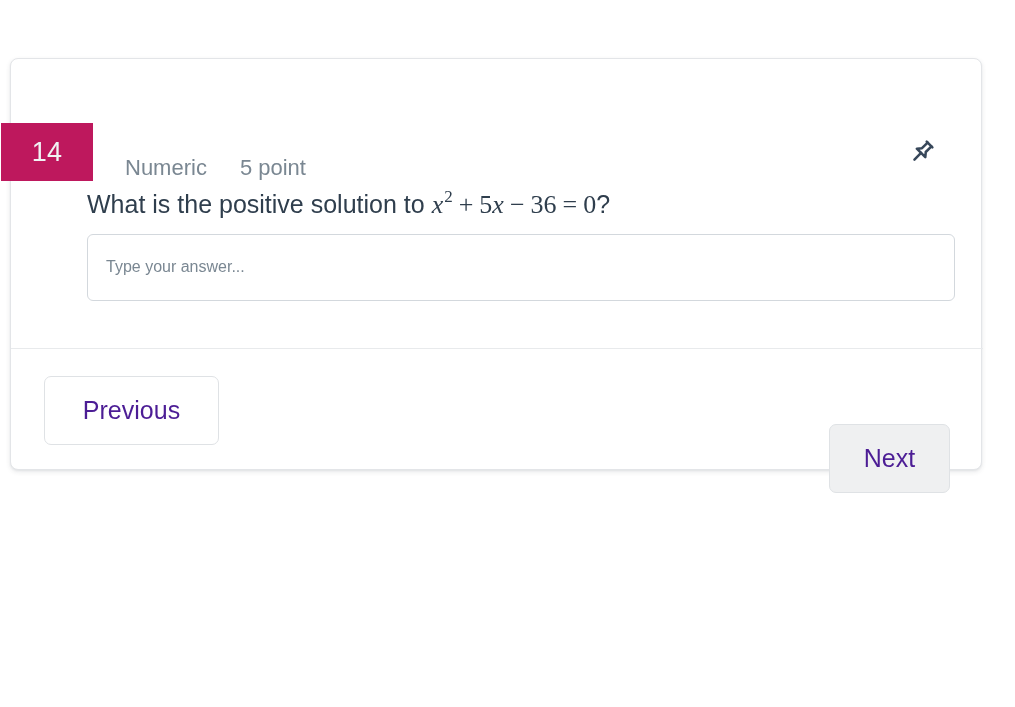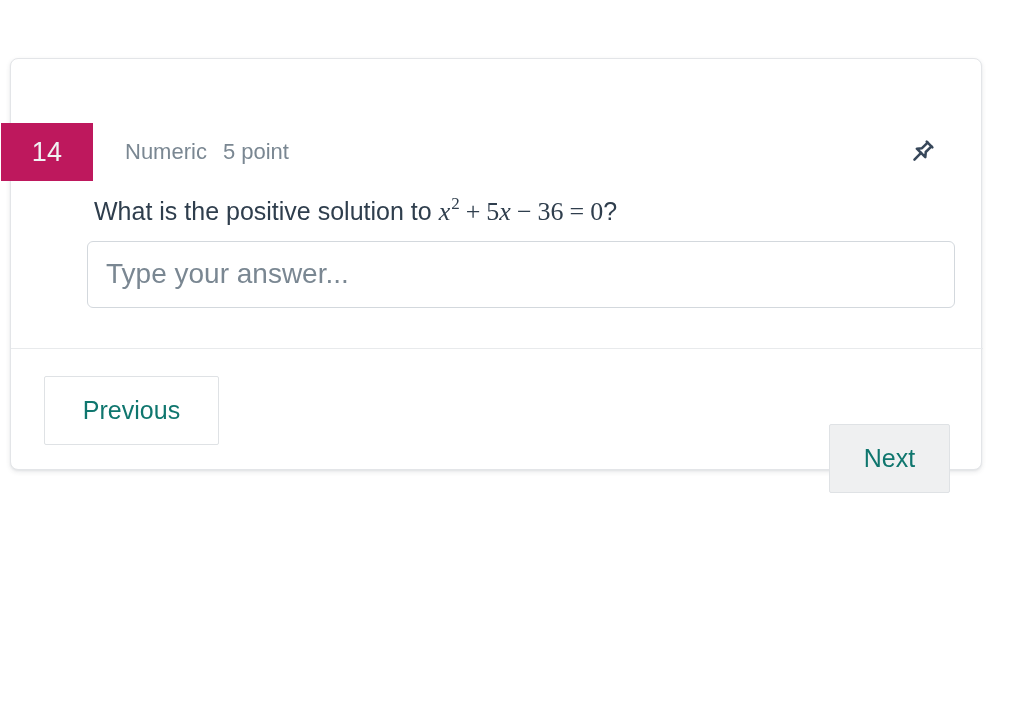--- a/index.html
+++ b/index.html
@@ -54,22 +54,22 @@
     letter-spacing: 0.3px;
     box-sizing: border-box;
   }
 
   .meta-row {
     position: absolute;
     left: 114px;
     top: 0;
     height: 58px;
     display: flex;
-    align-items: center;
-    gap: 16px;
+    align-items: flex-end;
+    gap: 33px;
   }
   .meta-label {
     color: #7a8792;
     font-size: 22px;
     white-space: nowrap;
   }
 
   .pin-button {
     position: absolute;
     right: 40px;
@@ -91,21 +91,21 @@
     position: absolute;
     left: 76px;
     top: 128px;
     right: 18px;
   }
 
   .question-text {
     color: #2f3e4d;
     font-size: 25px;
     line-height: 1.15;
-    margin: 7px;
+    margin: 0;
     white-space: nowrap;
   }
 
   
   .math {
     font-family: "Liberation Serif", "DejaVu Serif", serif;
     color: #2f3e4d;
     white-space: nowrap;
   }
   .math .mvar {
@@ -133,21 +133,21 @@
     margin-top: 14px;
     width: 868px;
     height: 67px;
     box-sizing: border-box;
     padding: 0 18px;
     border: 1px solid #d3d8dd;
     border-radius: 6px;
     background: #ffffff;
     color: #2f3e4d;
     font-family: "Liberation Sans", sans-serif;
-    font-size: 28px;
+    font-size: 16px;
     outline: none;
   }
   .answer-input::placeholder {
     color: #7a8792;
     opacity: 1;
   }
 
   
   .card-divider {
     position: absolute;
@@ -165,24 +165,24 @@
     width: 972px;
     height: 121px;
   }
 
   .nav-button {
     position: absolute;
     top: 27px;
     height: 69px;
     box-sizing: border-box;
     border: 1px solid #dfe2e5;
-    border-radius: 2px;
+    border-radius: 7px;
     font-family: "Liberation Sans", sans-serif;
     font-size: 25px;
-    color: #0f766e;
+    color: #4c1d95;
     cursor: pointer;
     padding: 0;
   }
   .prev-button {
     left: 33px;
     width: 175px;
     background: #ffffff;
   }
   .next-button {
     right: 33px;

